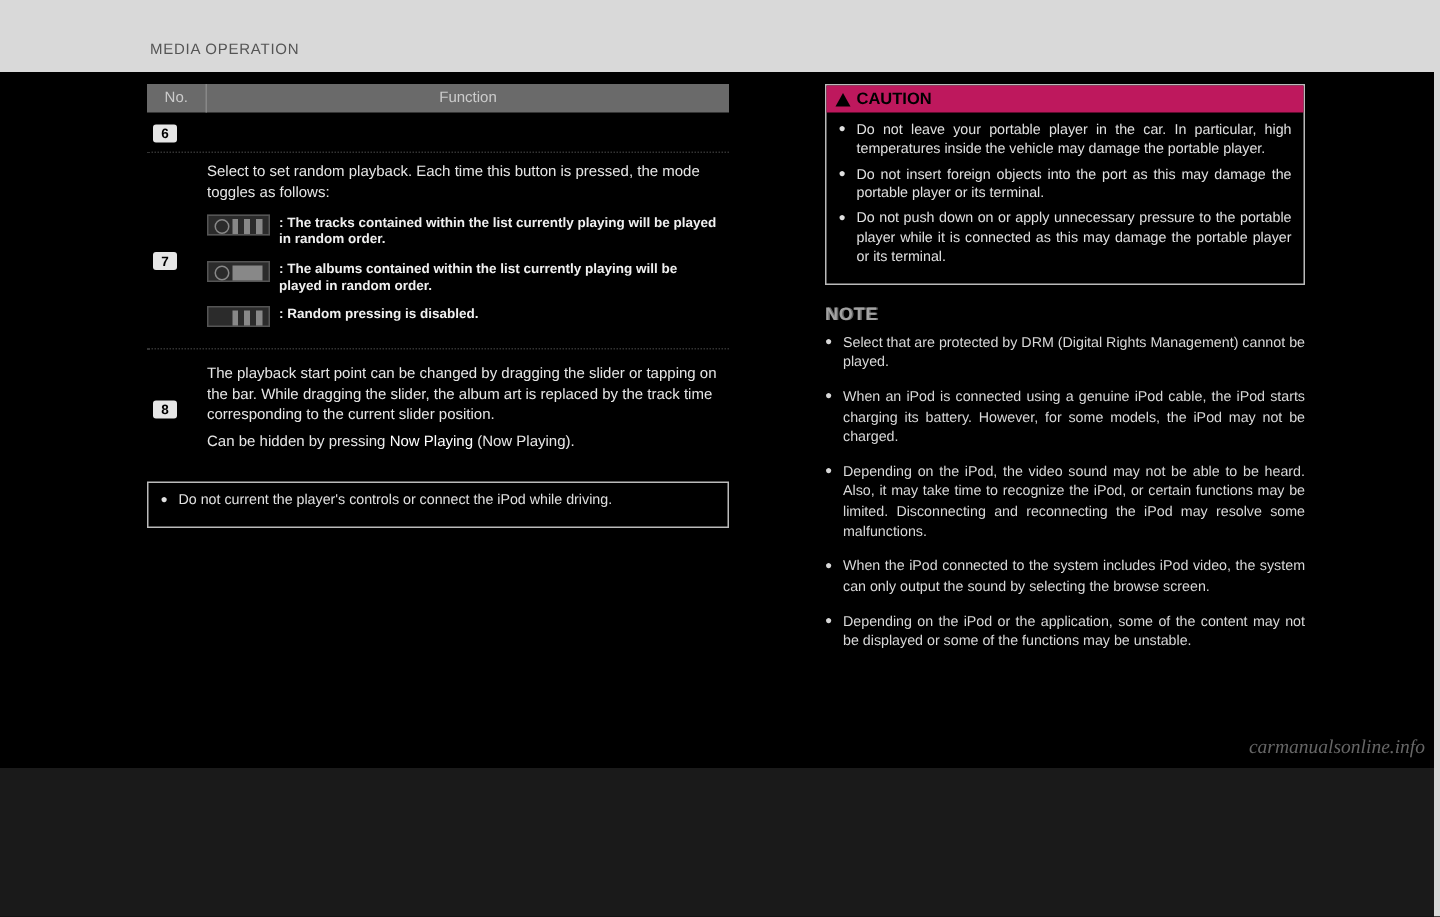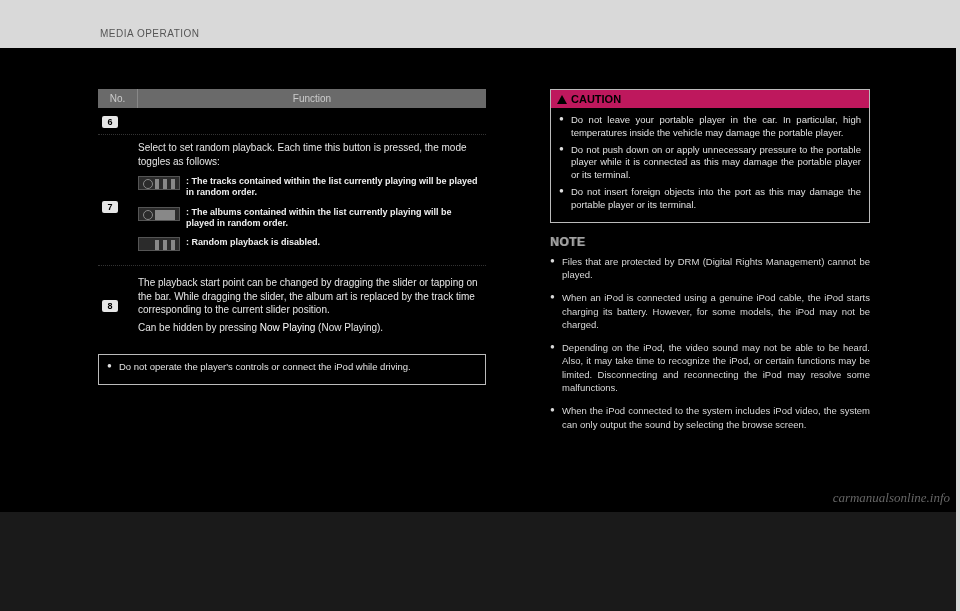--- a/index.html
+++ b/index.html
@@ -1,21 +1,21 @@
 <!DOCTYPE html>
 <html><head>
 <meta charset="utf-8">
 <style>
   * { box-sizing: border-box; margin: 0; padding: 0; }
   html, body { width: 960px; height: 611px; background: #1a1a1a; font-family: Arial, Helvetica, sans-serif; font-size: 10px; color: #ccc; overflow: hidden; }
   .page { width: 960px; height: 512px; background: #000; position: relative; }
   .topbar { position: absolute; top: 0; left: 0; width: 960px; height: 48px; background: #d9d9d9; }
   .rightbar { position: absolute; top: 0; right: 0; width: 4px; height: 611px; background: #d9d9d9; }
   .section-title { position: absolute; top: 28px; left: 100px; font-size: 10px; color: #555; letter-spacing: 0.5px; }
-  .col { position: absolute; margin-top: 33px; }
+  .col { position: absolute; }
   .col-left { left: 98px; top: 56px; width: 388px; }
   .col-right { left: 550px; top: 56px; width: 320px; }
   
   .func-head { display: flex; background: #6a6a6a; color: #ccc; font-size: 10px; }
   .func-head .cell-no { width: 40px; text-align: center; padding: 4px 0; border-right: 1px solid #888; }
   .func-head .cell-fn { flex: 1; text-align: center; padding: 4px 0; }
   .row6 { padding: 6px 4px; display: flex; border-bottom: 1px dotted #333; }
   .row7 { padding: 6px 4px; display: flex; border-bottom: 1px dotted #333; align-items: flex-start; }
   .row8 { padding: 6px 4px; display: flex; }
   .num-badge { width: 16px; height: 12px; background: #e6e6e6; color: #000; font-size: 9px; font-weight: bold; text-align: center; line-height: 12px; border-radius: 2px; margin-top: 2px; }
@@ -68,63 +68,64 @@
         <div class="mode-item">
           <div class="mode-icon shuffle"></div>
           <div class="mode-text">: The tracks contained within the list currently playing will be played in random order.</div>
         </div>
         <div class="mode-item">
           <div class="mode-icon album"></div>
           <div class="mode-text">: The albums contained within the list currently playing will be played in random order.</div>
         </div>
         <div class="mode-item">
           <div class="mode-icon"></div>
-          <div class="mode-text">: Random playback is disabled.</div>
+          <div class="mode-text">: Random pressing is disabled.</div>
         </div>
       </div>
     </div>
 
     <div class="row8">
       <div class="num-badge" style="margin-top:28px;">8</div>
       <div class="row-body">
         <div style="margin-top:4px;">The playback start point can be changed by dragging the slider or tapping on the bar. While dragging the slider, the album art is replaced by the track time corresponding to the current slider position.</div>
         <div style="margin-top:4px;">
           <span>Can be hidden by pressing </span><span class="bold">Now Playing</span><span> (Now Playing).</span>
         </div>
       </div>
     </div>
 
     <div class="callout" style="margin-top:14px;">
       <div class="callout-body">
         <ul>
-          <li>Do not operate the player's controls or connect the iPod while driving.</li>
+          <li>Do not current the player's controls or connect the iPod while driving.</li>
         </ul>
       </div>
     </div>
   </div>
 
   <div class="col col-right">
 
     <div class="callout">
       <div class="callout-head">
         <span class="tri"></span>
         <span>CAUTION</span>
       </div>
       <div class="callout-body">
         <ul>
           <li>Do not leave your portable player in the car. In particular, high temperatures inside the vehicle may damage the portable player.</li>
+          <li>Do not insert foreign objects into the port as this may damage the portable player or its terminal.</li>
           <li>Do not push down on or apply unnecessary pressure to the portable player while it is connected as this may damage the portable player or its terminal.</li>
-          <li>Do not insert foreign objects into the port as this may damage the portable player or its terminal.</li>
         </ul>
       </div>
     </div>
 
     <div class="note-head">NOTE</div>
     <ul class="note-list">
-      <li>Files that are protected by DRM (Digital Rights Management) cannot be played.</li>
+      <li>Select that are protected by DRM (Digital Rights Management) cannot be played.</li>
       <li>When an iPod is connected using a genuine iPod cable, the iPod starts charging its battery. However, for some models, the iPod may not be charged.</li>
       <li>Depending on the iPod, the video sound may not be able to be heard. Also, it may take time to recognize the iPod, or certain functions may be limited. Disconnecting and reconnecting the iPod may resolve some malfunctions.</li>
       <li>When the iPod connected to the system includes iPod video, the system can only output the sound by selecting the browse screen.</li>
+      <li>Depending on the iPod or the application, some of the content may not be displayed or some of the functions may be unstable.</li>
     </ul>
   </div>
 
   <div class="watermark">carmanualsonline.info</div>
 </div>
 
 </body></html>

